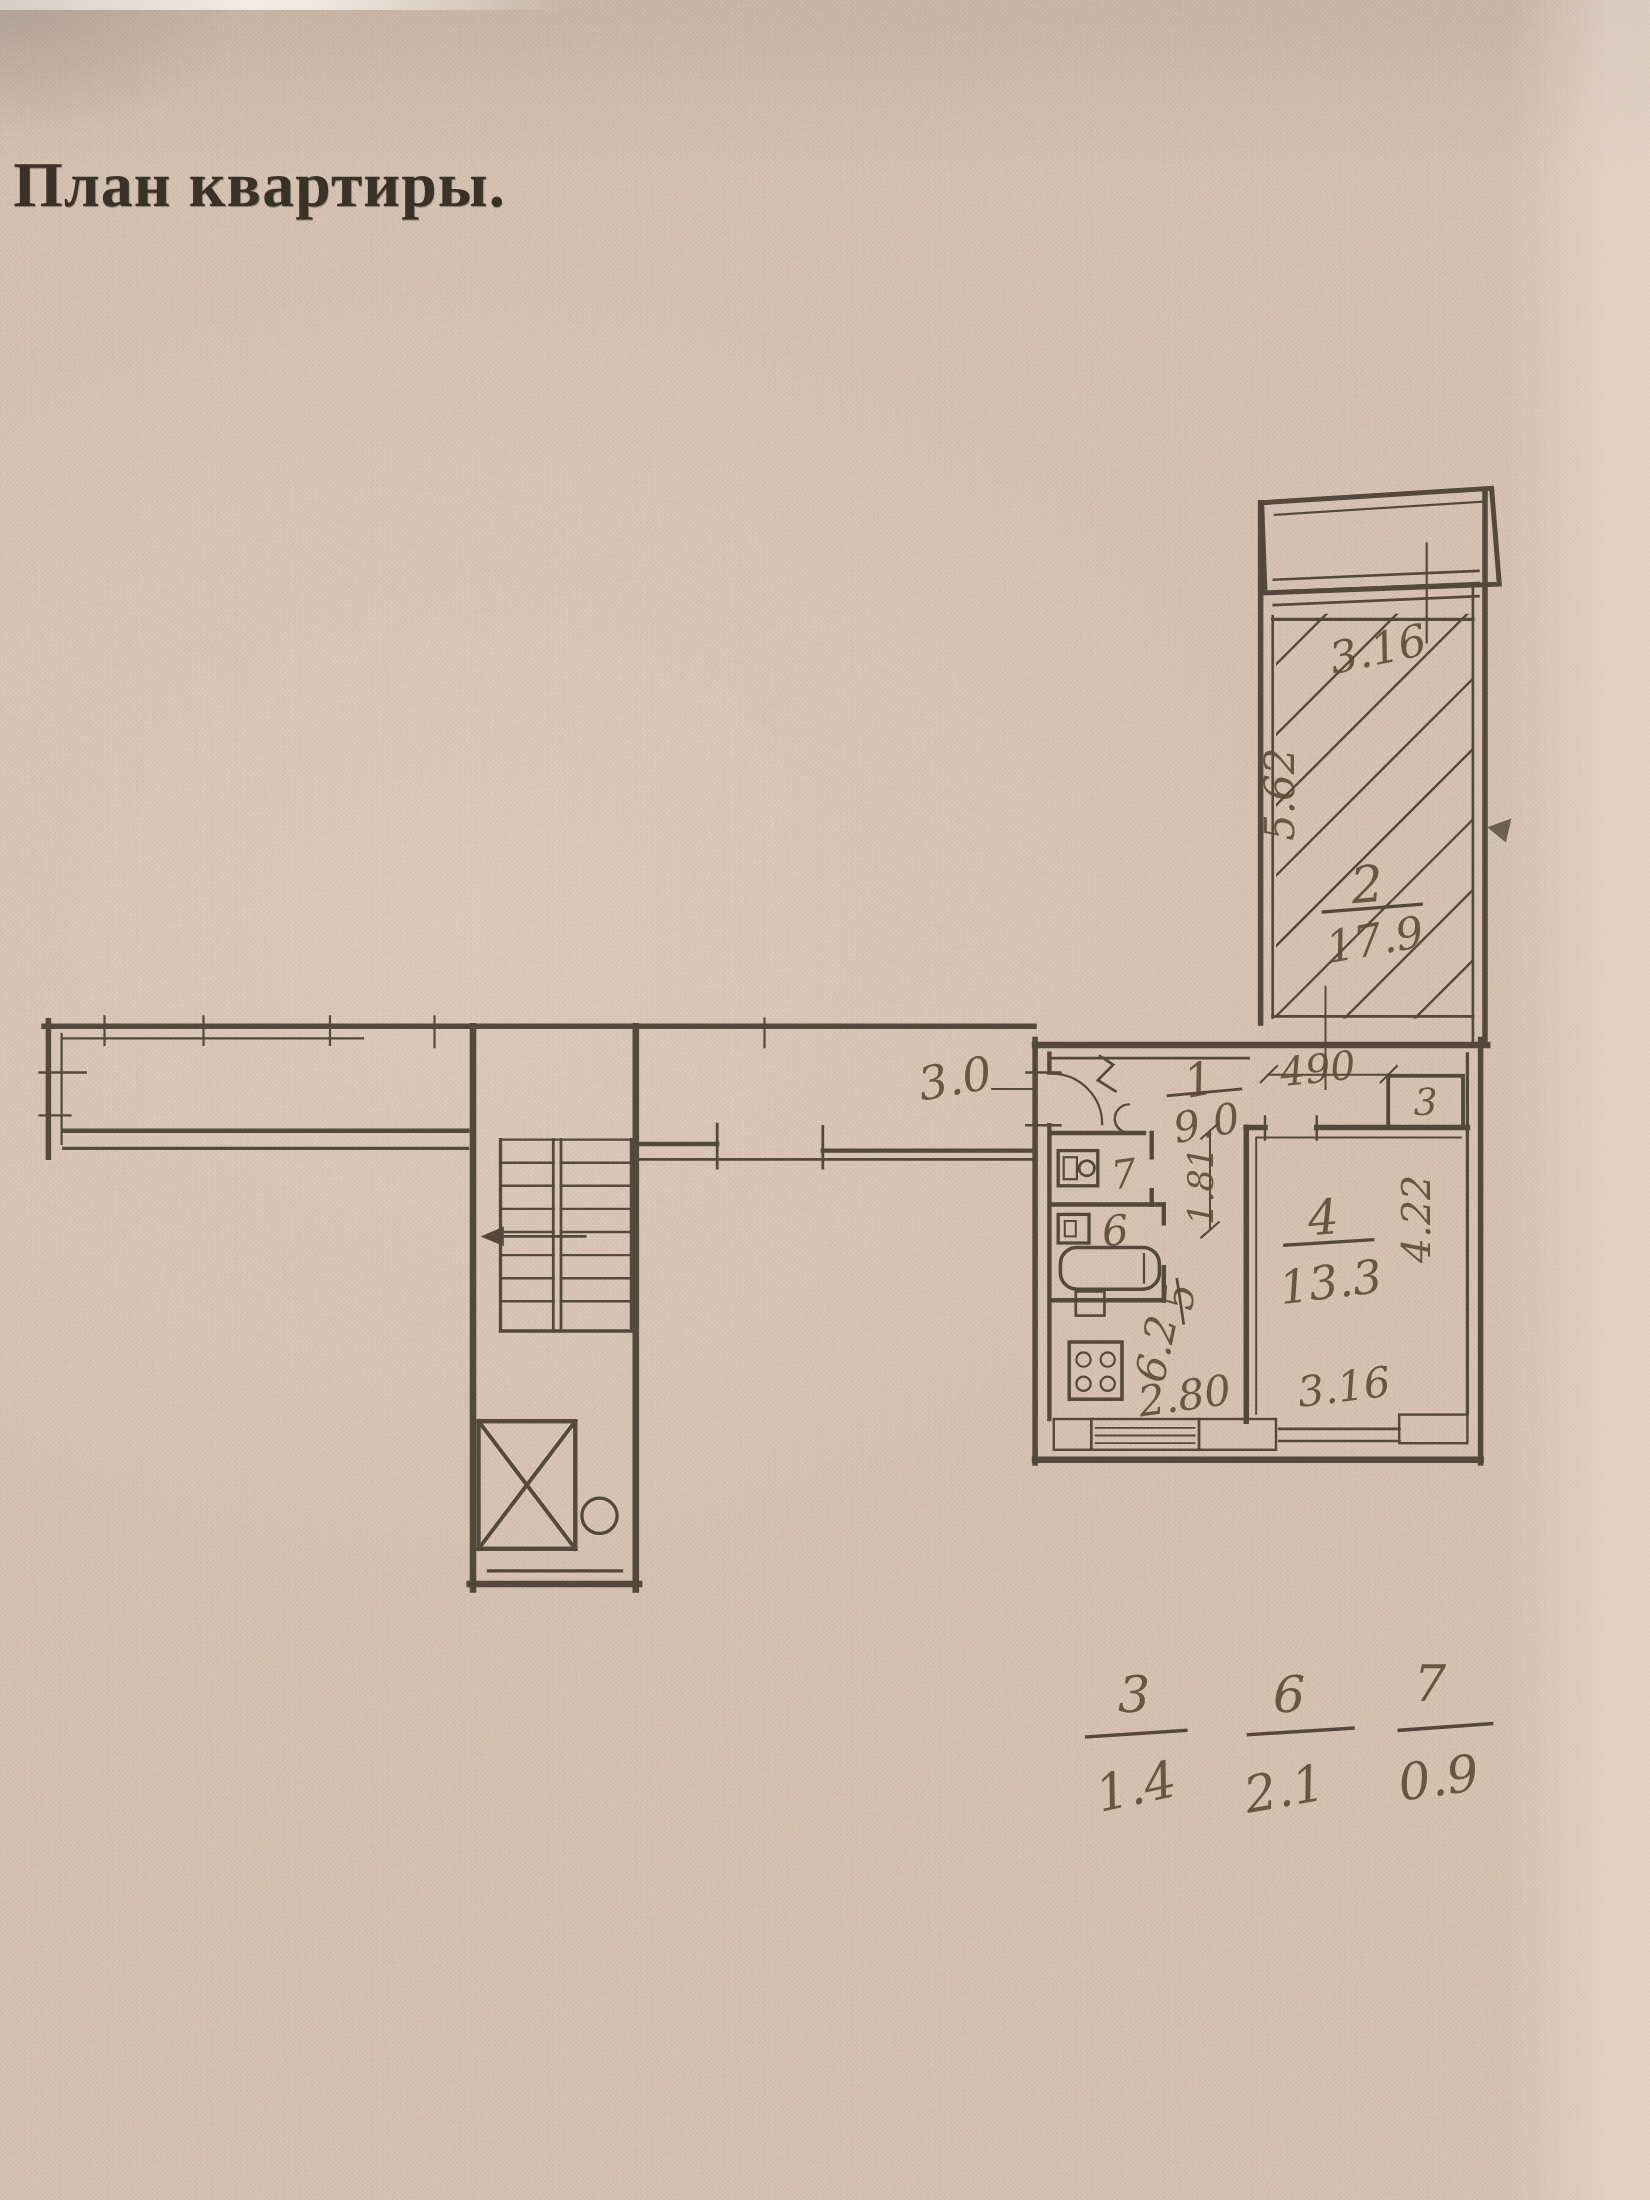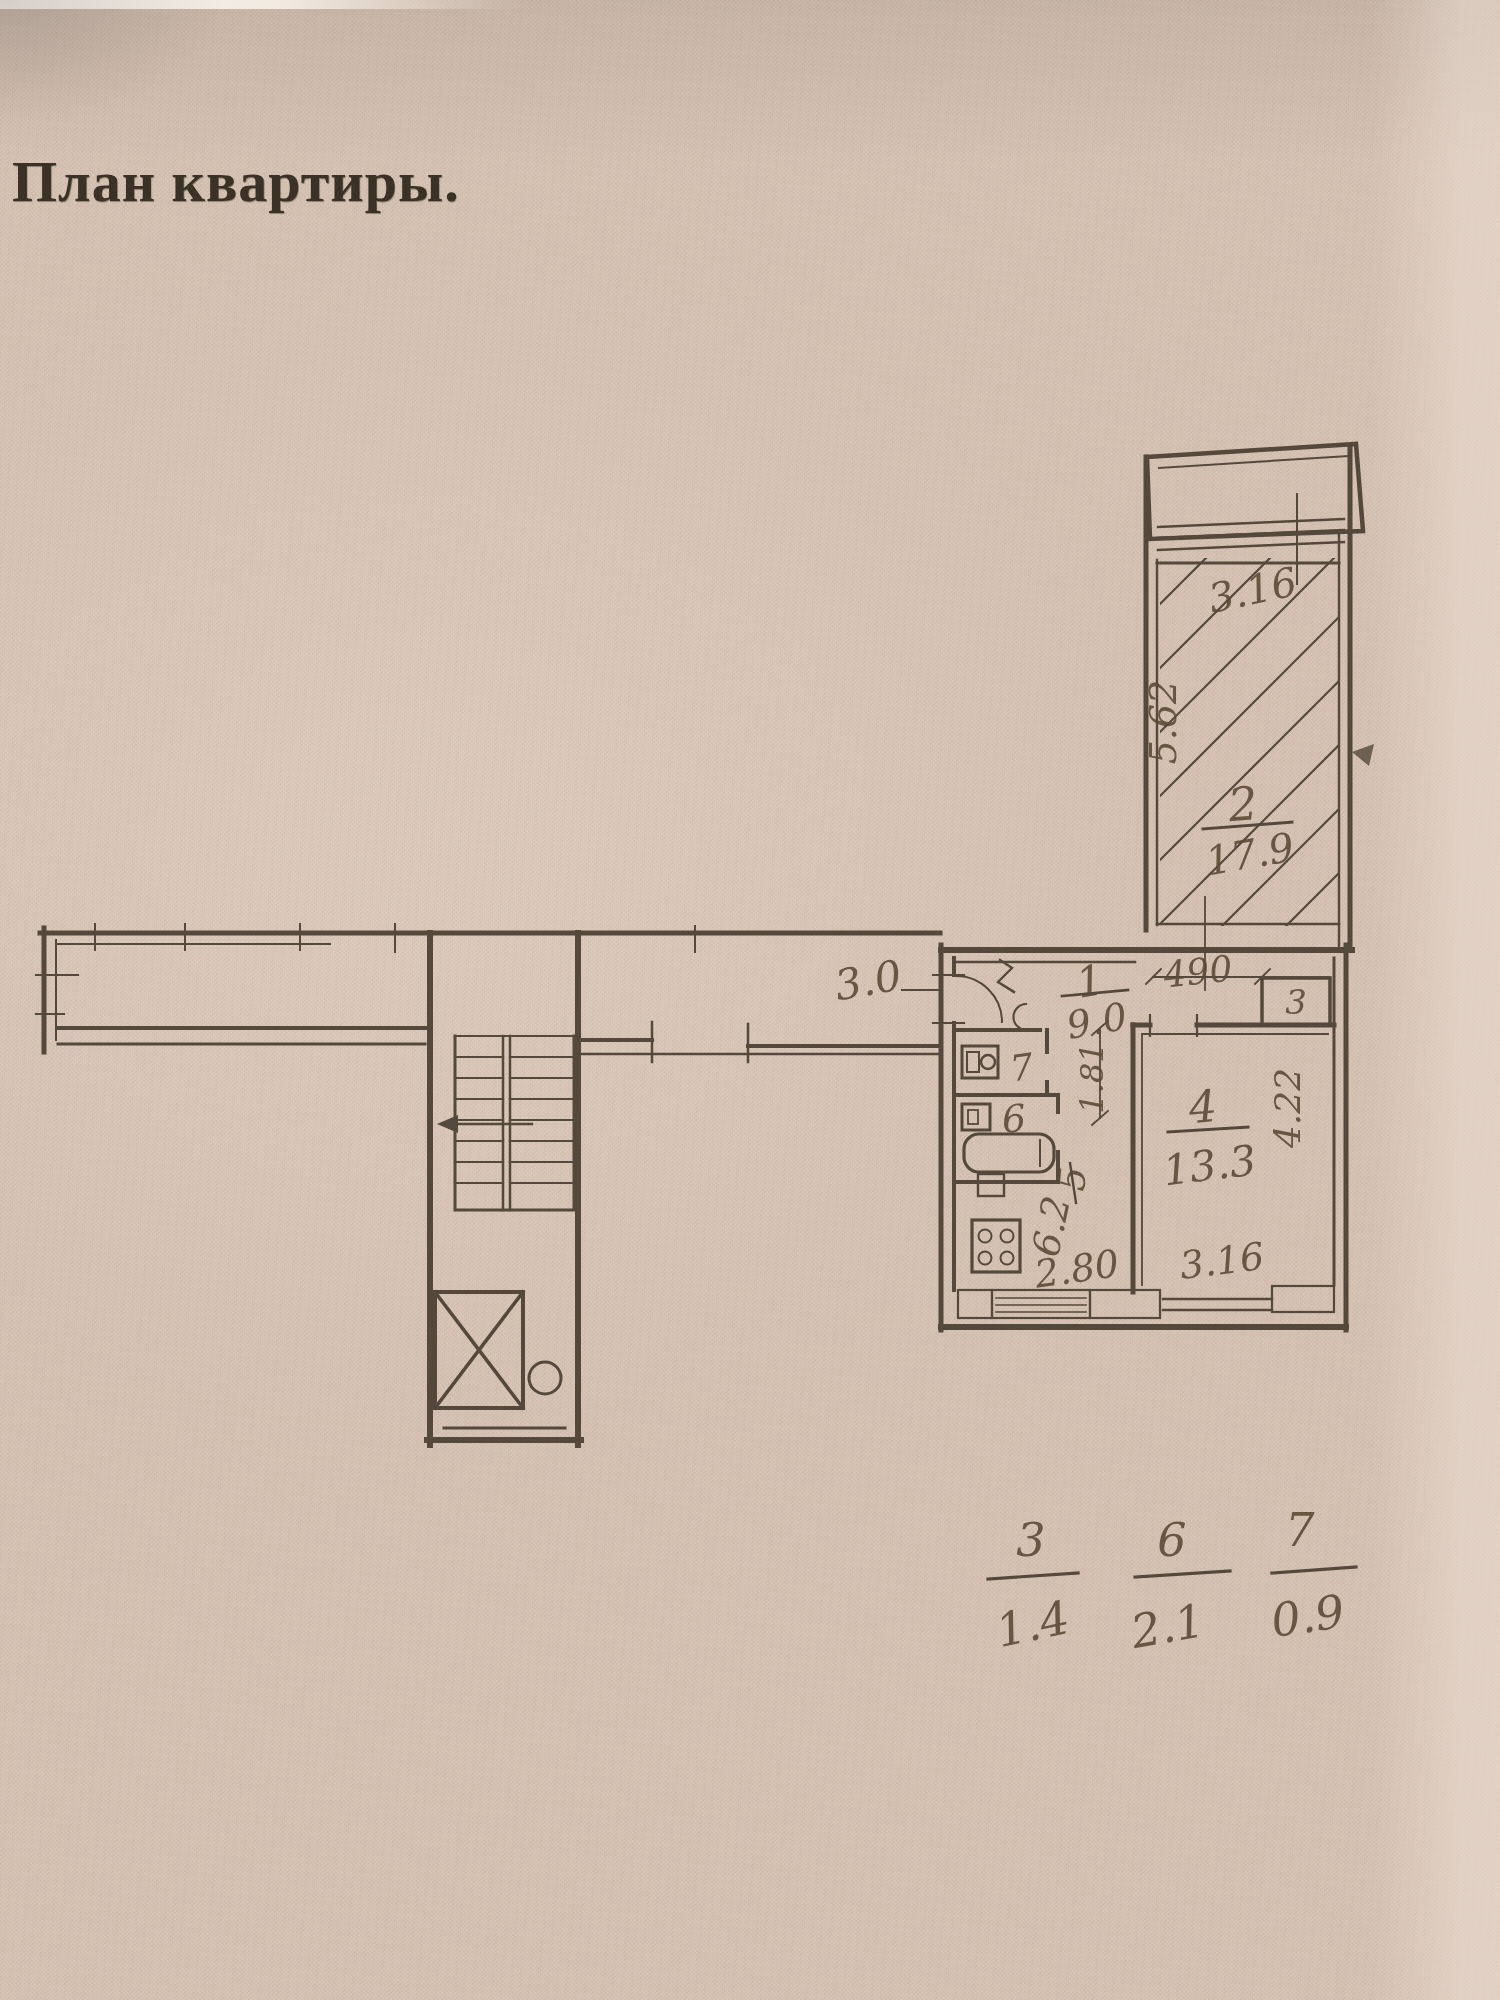--- a/index.html
+++ b/index.html
@@ -20,21 +20,21 @@
   }
   .right-band{
     position:absolute;top:0;right:0;width:130px;height:2000px;
     background:linear-gradient(90deg, rgba(242,229,219,0) 0%, rgba(242,229,219,.45) 70%);
   }
   .corner-shade{
     position:absolute;top:0;left:0;width:300px;height:170px;
     background:radial-gradient(300px 170px at 0% 0%, rgba(120,110,104,.28), rgba(120,110,104,0) 75%);
   }
   .page-title{
-    position:absolute;left:12px;top:148px;margin:0;
+    position:absolute;left:12px;top:134px;margin:0;
     font-family:"Liberation Serif", serif;font-weight:bold;
     font-size:58px;color:#3a3226;letter-spacing:1px;
     text-shadow:0.6px 0.8px 0.8px rgba(58,50,38,.45);
     filter:blur(.3px);
   }
   svg.plan{position:absolute;left:0;top:0;filter:blur(.35px);opacity:.93;}
   .ink{stroke:#4a4033;fill:none;stroke-linecap:square;}
   .inkf{fill:#4a4033;stroke:none;}
   .hand{font-family:"DejaVu Serif", serif;font-style:italic;fill:#53432d;opacity:.9;}
 </style>

